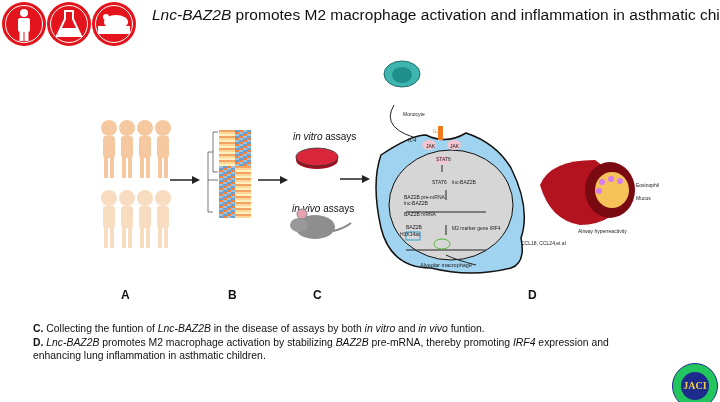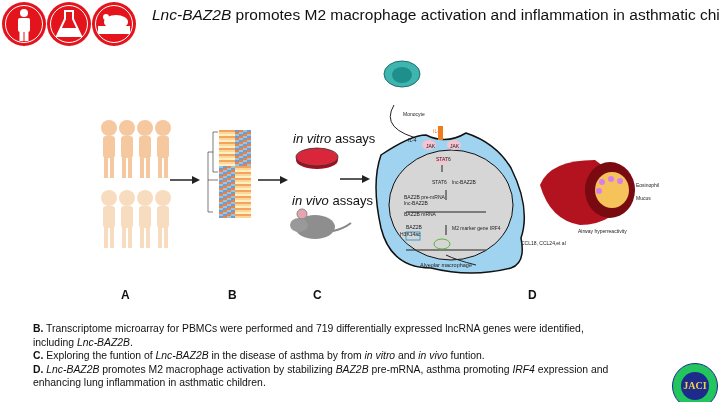--- a/index.html
+++ b/index.html
@@ -6,21 +6,21 @@
   body{width:720px;height:402px;position:relative;overflow:hidden;font-family:"Liberation Sans",sans-serif;color:#111;}
   .abs{position:absolute;}
   .title{left:152px;top:6px;font-size:15.5px;white-space:nowrap;}
   .title i{font-style:italic;}
   .badge{width:44px;height:44px;border-radius:50%;background:#e3141c;top:2px;}
   .badge .ring{position:absolute;left:3px;top:3px;right:3px;bottom:3px;border:1.5px solid #fff;border-radius:50%;}
   .panel-label{font-weight:bold;font-size:12px;top:288px;}
   .desc{left:33px;top:322px;font-size:10.4px;line-height:13.6px;width:590px;}
   .desc b{font-weight:bold;}
   .small{font-size:5px;color:#222;white-space:nowrap;}
-  .assay{font-size:13px;white-space:nowrap;}
+  .assay{font-size:10px;white-space:nowrap;}
   .jaci{left:672px;top:363px;width:44px;height:44px;border-radius:50%;background:#22c55e;border:1.5px solid #1c2b8c;}
 </style>
 </head>
 <body>
 
 <div class="abs badge" style="left:2px">
   <div class="ring"></div>
   <svg class="abs" style="left:0;top:0" width="44" height="44">
     <circle cx="22" cy="11" r="4" fill="#fff"></circle>
     <rect x="16" y="16" width="12" height="14" rx="2" fill="#fff"></rect>
@@ -467,21 +467,21 @@
 <svg class="abs" style="left:258px;top:175px" width="30" height="10">
   <line x1="0" y1="5" x2="22" y2="5" stroke="#222" stroke-width="1.5"></line>
     <polygon points="22,1 30,5 22,9" fill="#222"></polygon>
 </svg>
 
 <div class="abs assay" style="left:293px;top:131px"><i>in vitro</i><span> assays</span></div>
 <svg class="abs" style="left:295px;top:146px" width="45" height="24">
   <ellipse cx="22" cy="14" rx="21" ry="9" fill="#9e1020"></ellipse>
   <ellipse cx="22" cy="11" rx="21" ry="9" fill="#d9263a" stroke="#333" stroke-width="0.8"></ellipse>
 </svg>
-<div class="abs assay" style="left:292px;top:193px"><i>in vivo</i><span> assays</span></div>
+<div class="abs assay" style="left:292px;top:203px"><i>in vivo</i><span> assays</span></div>
 <svg class="abs" style="left:285px;top:205px" width="70" height="40">
   <ellipse cx="30" cy="22" rx="20" ry="12" fill="#8e8e8e"></ellipse>
   <ellipse cx="14" cy="20" rx="9" ry="7" fill="#999"></ellipse>
   <circle cx="17" cy="9" r="5" fill="#e8a3b0" stroke="#888"></circle>
   <path d="M48 26 q10 -2 18 -8" stroke="#888" fill="none" stroke-width="2"></path>
 </svg>
 
 <svg class="abs" style="left:340px;top:174px" width="30" height="10">
   <line x1="0" y1="5" x2="22" y2="5" stroke="#222" stroke-width="1.5"></line>
     <polygon points="22,1 30,5 22,9" fill="#222"></polygon>
@@ -535,20 +535,19 @@
 <div class="abs small" style="left:636px;top:182px">Eosinophil</div>
 <div class="abs small" style="left:636px;top:195px">Mucus</div>
 <div class="abs small" style="left:578px;top:228px">Airway hyperreactivity</div>
 
 <div class="abs panel-label" style="left:121px">A</div>
 <div class="abs panel-label" style="left:228px">B</div>
 <div class="abs panel-label" style="left:313px">C</div>
 <div class="abs panel-label" style="left:528px">D</div>
 
 <div class="abs desc">
-  <div><b>B.</b><span> Transcriptome microarray for PBMCs were performed and 719 differentially expressed lncRNA genes were identified, including </span><i>Lnc-BAZ2B</i><span>.</span></div>
-  <div><b>C.</b><span> Exploring the funtion of </span><i>Lnc-BAZ2B</i><span> in the disease of asthma by from </span><i>in vitro</i><span> and </span><i>in vivo</i><span> funtion.</span></div>
-  <div><b>D.</b><span> </span><i>Lnc-BAZ2B</i><span> promotes M2 macrophage activation by stabilizing </span><i>BAZ2B</i><span> pre-mRNA, asthma promoting </span><i>IRF4</i><span> expression and enhancing lung inflammation in asthmatic children.</span></div>
+  <div><b>C.</b><span> Collecting the funtion of </span><i>Lnc-BAZ2B</i><span> in the disease of assays by both </span><i>in vitro</i><span> and </span><i>in vivo</i><span> funtion.</span></div>
+  <div><b>D.</b><span> </span><i>Lnc-BAZ2B</i><span> promotes M2 macrophage activation by stabilizing </span><i>BAZ2B</i><span> pre-mRNA, thereby promoting </span><i>IRF4</i><span> expression and enhancing lung inflammation in asthmatic children.</span></div>
 </div>
 
 <div class="abs jaci">
   <div class="abs" style="left:8px;top:8px;width:28px;height:28px;border-radius:50%;background:#1c2b8c;color:#f2d24a;font-family:'Liberation Serif',serif;font-weight:bold;font-size:10px;text-align:center;line-height:28px">JACI</div>
 </div>
 
 </body></html>

